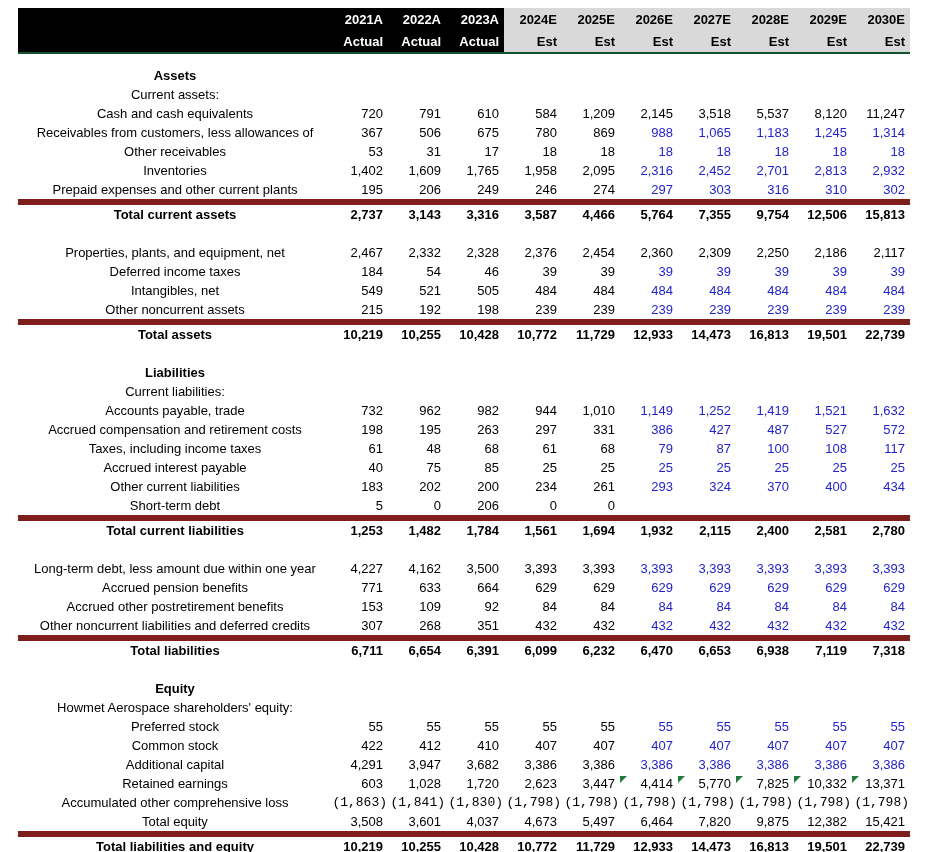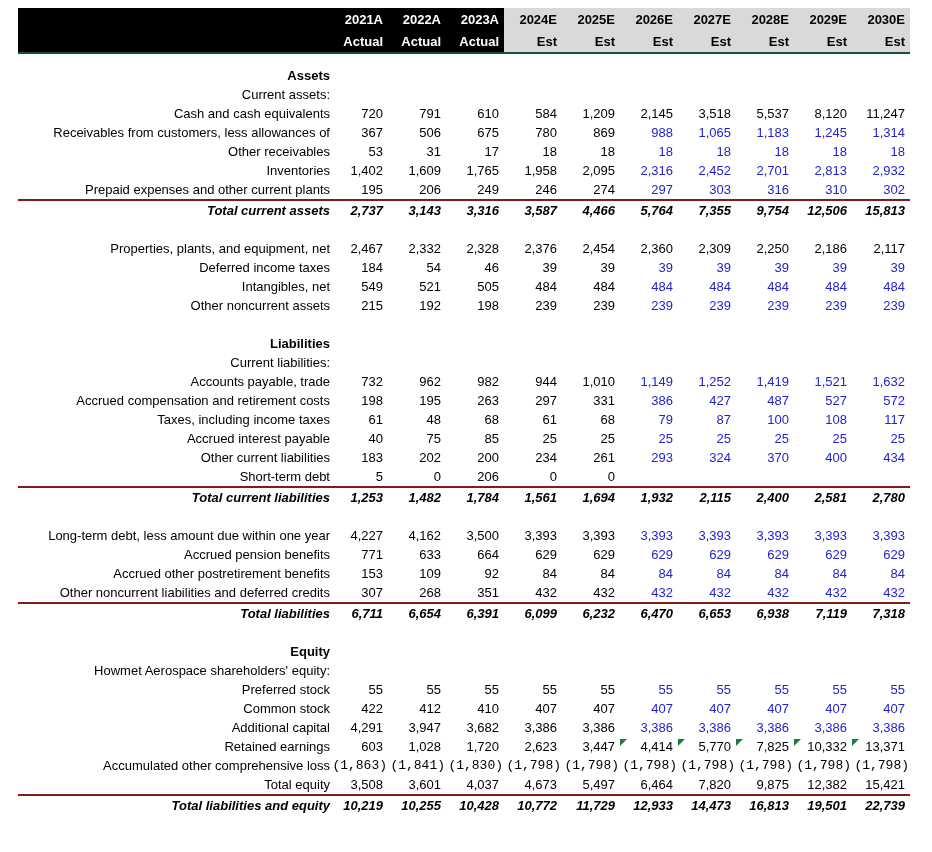--- a/index.html
+++ b/index.html
@@ -27,25 +27,25 @@
     padding: 0;
   }
   thead td {
     font-weight: bold;
     height: 22px;
   }
   thead tr.sub-row td { border-bottom: 2px solid #14532d; }
   .hdr-actual { background: var(--hdr-black-bg); color: var(--hdr-black-fg); }
   .hdr-est    { background: var(--hdr-gray-bg);  color: var(--hdr-gray-fg); }
   tbody td { height: 19px; line-height: 19px; }
-  .lbl { text-align: right; padding-left: 2px; }
+  .lbl { text-align: center; padding-left: 2px; }
   .num { text-align: right; padding-right: 5px; position: relative; }
   .num.paren { padding-right: 1px; font-family: Liberation Mono, monospace; }
   tr.section td, tr.total td { font-weight: bold; }
-  tr.total td { border-top: 2px solid #7f1d1d; font-style: italic; }
+  tr.total td { border-top: 6px solid #7f1d1d; }
   .blue { color: var(--blue); }
   .marker {
     position: absolute;
     left: 0; top: 2px;
     width: 0; height: 0;
     border-top: 7px solid var(--green);
     border-right: 7px solid transparent;
   }
   tr.spacer td { border: none; }
 </style>
@@ -233,20 +233,33 @@
           <td class="num">192</td>
           <td class="num">198</td>
           <td class="num">239</td>
           <td class="num">239</td>
           <td class="num blue">239</td>
           <td class="num blue">239</td>
           <td class="num blue">239</td>
           <td class="num blue">239</td>
           <td class="num blue">239</td>
         </tr>
+        <tr class="total">
+          <td class="lbl">Total assets</td>
+          <td class="num">10,219</td>
+          <td class="num">10,255</td>
+          <td class="num">10,428</td>
+          <td class="num">10,772</td>
+          <td class="num">11,729</td>
+          <td class="num">12,933</td>
+          <td class="num">14,473</td>
+          <td class="num">16,813</td>
+          <td class="num">19,501</td>
+          <td class="num">22,739</td>
+        </tr>
         <tr class="spacer">
           <td colspan="11" style="height: 19px;"></td>
         </tr>
         <tr class="section">
           <td class="lbl">Liabilities</td>
           <td colspan="10"></td>
         </tr>
         <tr class="group">
           <td class="lbl">Current liabilities:</td>
           <td colspan="10"></td>

